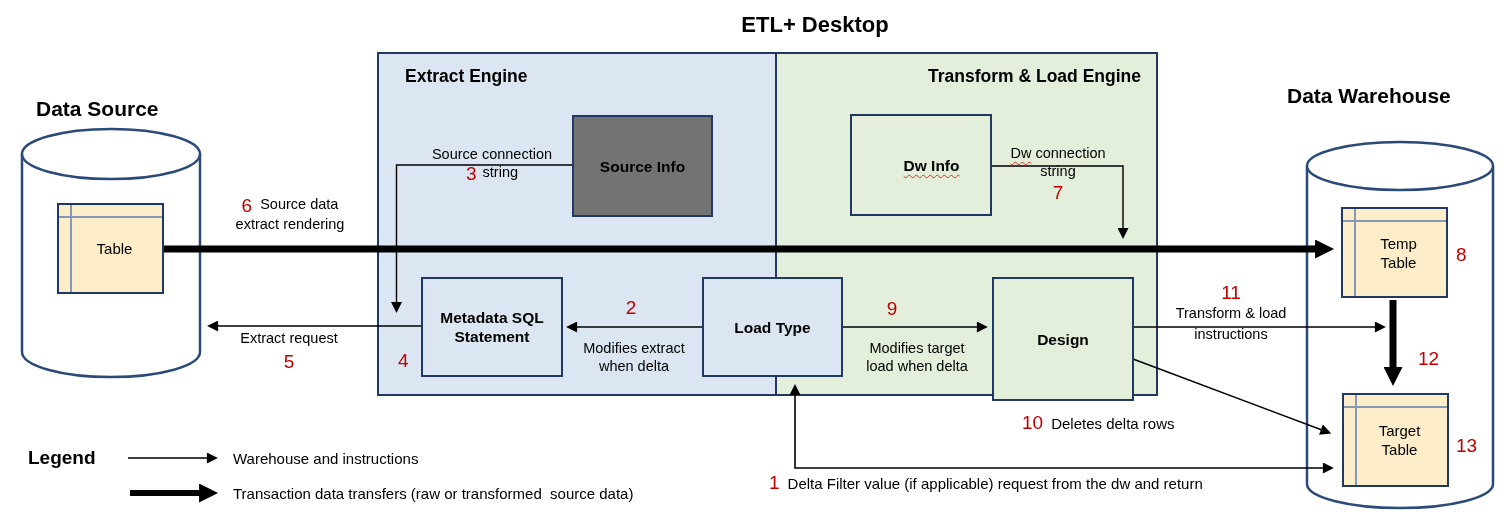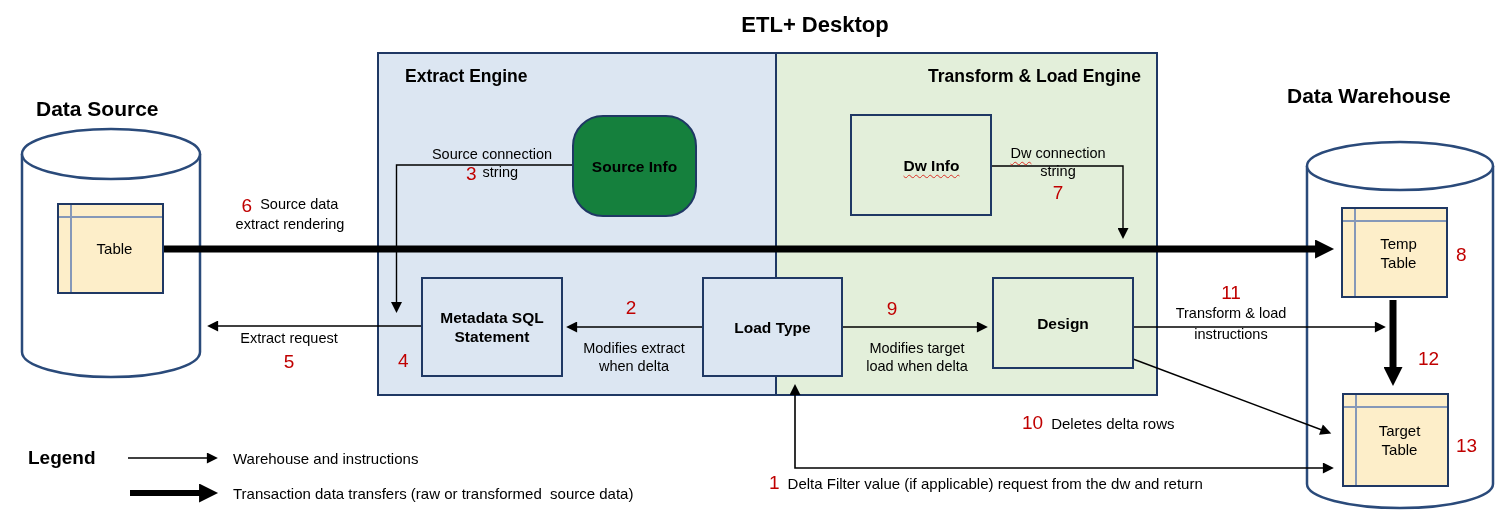--- a/index.html
+++ b/index.html
@@ -9,25 +9,25 @@
   .engine{position:absolute;border:2.5px solid #1f3864;box-sizing:border-box;z-index:1;}
   #engine-extract{left:377px;top:52px;width:400px;height:344px;background:#dce6f2;}
   #engine-tl{left:775px;top:52px;width:383px;height:344px;background:#e3efda;}
   .engine-title{position:absolute;top:12px;font-size:17.5px;font-weight:bold;white-space:nowrap;}
   #engine-extract .engine-title{left:26px;}
   #engine-tl .engine-title{right:15px;}
   
   .node{position:absolute;border:2.5px solid #1f3864;box-sizing:border-box;z-index:6;
         display:flex;align-items:center;justify-content:center;text-align:center;
         font-size:15.5px;font-weight:bold;line-height:19px;}
-  #node-source-info{left:572px;top:115px;width:125px;height:102px;background:#15803d;border-radius:31px;}
+  #node-source-info{left:572px;top:115px;width:141px;height:102px;background:#737373;}
   #node-dw-info{left:850px;top:114px;width:142px;height:102px;background:#e3efda;padding-left:21px;}
   #node-extract-sql{left:421px;top:277px;width:142px;height:100px;background:#dce6f2;padding:0 16px;}
   #node-load-type{left:702px;top:277px;width:141px;height:100px;background:#dce6f2;}
-  #node-design{left:992px;top:277px;width:142px;height:92px;background:#e3efda;}
+  #node-design{left:992px;top:277px;width:142px;height:124px;background:#e3efda;}
   .sq{text-decoration:underline;text-decoration-style:wavy;text-decoration-color:#d93025;
       text-decoration-thickness:1px;text-underline-offset:3px;}
   
   .tanbox{position:absolute;background:#fdeec9;border:2px solid #1f3864;box-sizing:border-box;z-index:6;
           display:flex;align-items:center;justify-content:center;font-size:15px;line-height:19px;text-align:center;}
   .tanbox .gh{position:absolute;left:0;right:0;top:11px;height:1.5px;background:#8598b8;}
   .tanbox .gv{position:absolute;top:0;bottom:0;left:11px;width:1.5px;background:#8598b8;}
   .tanbox .tlabel{position:relative;padding-left:8px;}
   .wrapnarrow{display:inline-block;width:56px;}
   #table-source{left:57px;top:203px;width:107px;height:91px;}

